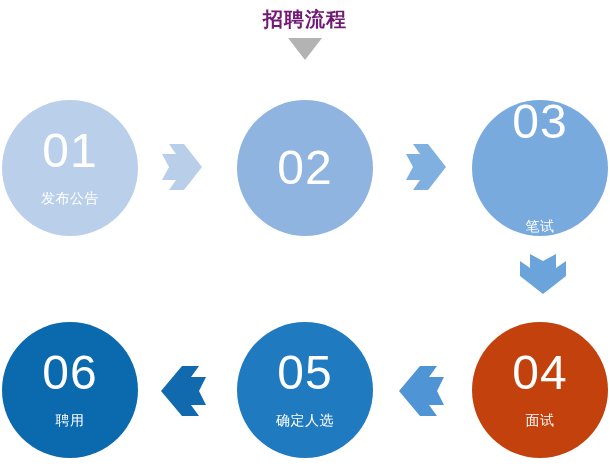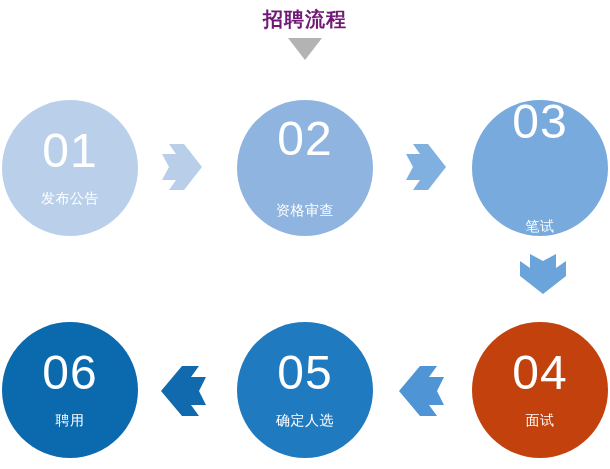--- a/index.html
+++ b/index.html
@@ -95,21 +95,20 @@
     <div class="title-caret"></div>
   </div>
 
   <div class="node" id="node-1" style="background:#bad0ea;">
     <div class="num">01</div>
     <div class="label">发布公告</div>
   </div>
 
   <div class="node" id="node-2" style="background:#8fb4e0;gap:24px;">
     <div class="num">02</div>
-    <div class="label">资格审查</div>
   </div>
 
   <div class="node" id="node-3" style="background:#79aadd;">
     <div class="num">03</div>
     <div class="label">笔试</div>
   </div>
 
   <div class="node" id="node-4" style="background:#c2410c;">
     <div class="num">04</div>
     <div class="label">面试</div>

